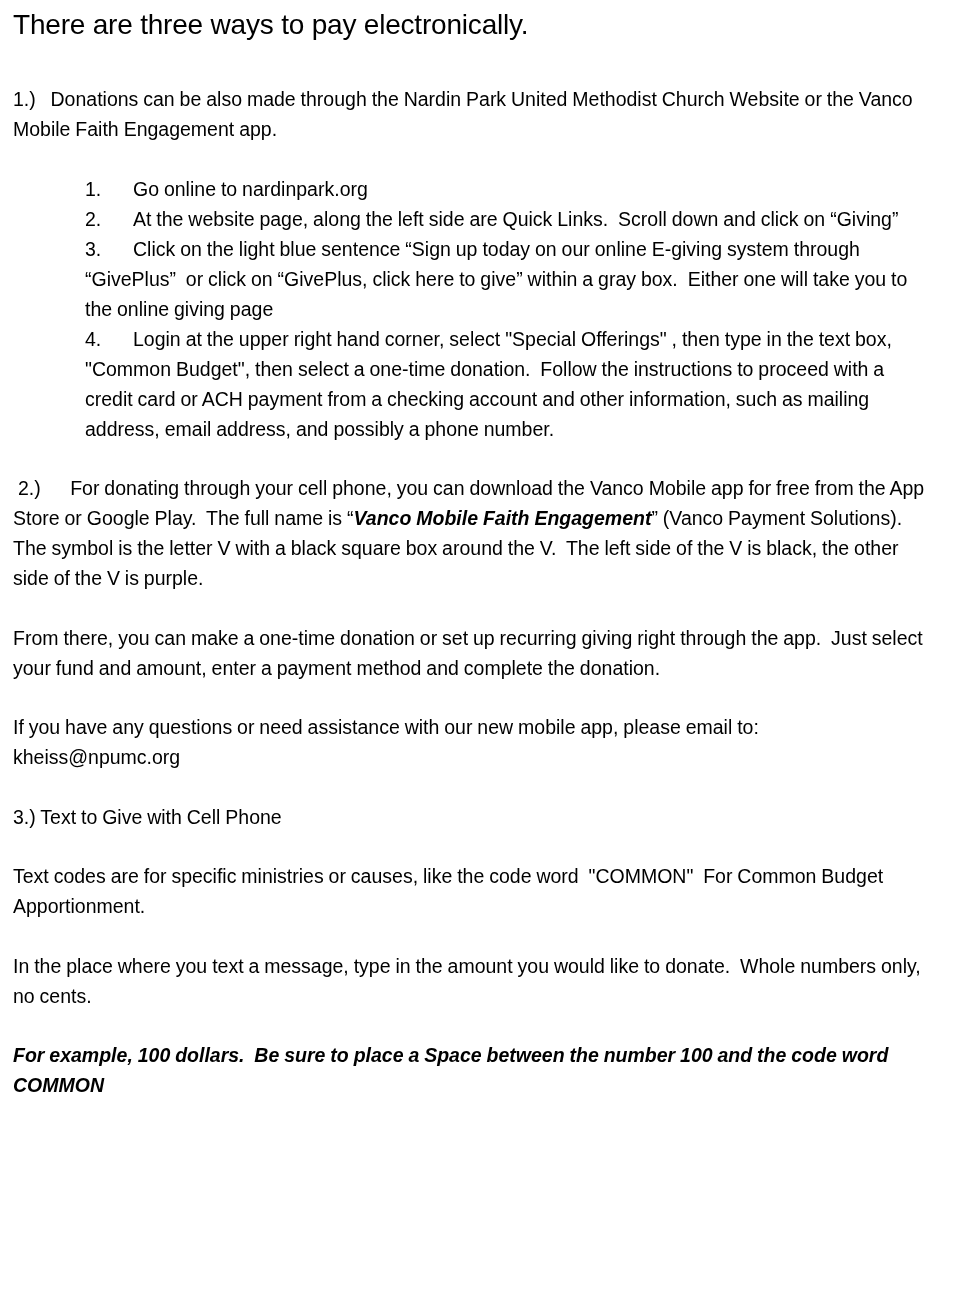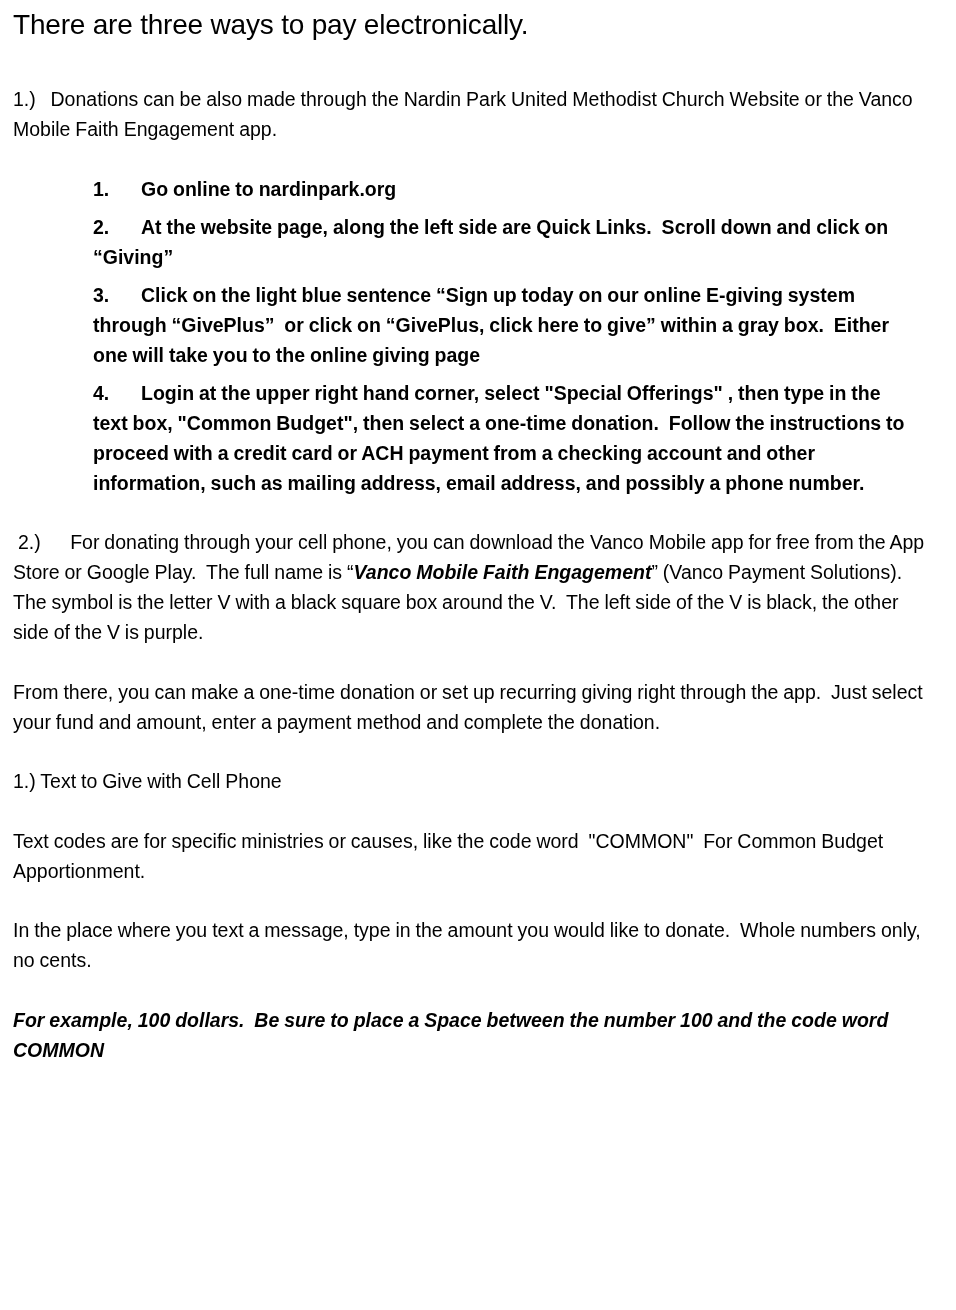--- a/index.html
+++ b/index.html
@@ -32,22 +32,21 @@
     font-size: 19.5px;
     line-height: 30px;
     margin: 0 0 29.5px 0;
     white-space: pre-wrap;
     word-spacing: -0.5px;
   }
   .list {
     margin: 0 0 29.5px 72px;
   }
   .list .list-item {
-    margin: 8px;
-    font-weight: bold;
+    margin: 0;
   }
   .num {
     display: inline-block;
     width: 48px;
   }
   .bold {
     font-weight: 700;
     font-style: italic;
   }
 </style>
@@ -59,18 +58,19 @@
   <div id="doc-body">
       <p class="para"><span class="run">1.)   Donations can be also made through the Nardin Park United Methodist Church Website or the Vanco Mobile Faith Engagement app.</span></p>
       <div class="list">
         <p class="list-item"><span class="num">1.</span><span class="run">Go online to nardinpark.org</span></p>
         <p class="list-item"><span class="num">2.</span><span class="run">At the website page, along the left side are Quick Links.  Scroll down and click on “Giving”</span></p>
         <p class="list-item"><span class="num">3.</span><span class="run">Click on the light blue sentence “Sign up today on our online E-giving system through “GivePlus”  or click on “GivePlus, click here to give” within a gray box.  Either one will take you to the online giving page</span></p>
         <p class="list-item"><span class="num">4.</span><span class="run">Login at the upper right hand corner, select "Special Offerings" , then type in the text box, "Common Budget", then select a one-time donation.  Follow the instructions to proceed with a credit card or ACH payment from a checking account and other information, such as mailing address, email address, and possibly a phone number.</span></p>
       </div>
       <p class="para"><span class="run"> 2.)      For donating through your cell phone, you can download the Vanco Mobile app for free from the App Store or Google Play.  The full name is “</span><span class="run bold">Vanco Mobile Faith Engagement</span><span class="run">” (Vanco Payment Solutions).  The symbol is the letter V with a black square box around the V.  The left side of the V is black, the other side of the V is purple.</span></p>
       <p class="para"><span class="run">From there, you can make a one-time donation or set up recurring giving right through the app.  Just select your fund and amount, enter a payment method and complete the donation.</span></p>
-      <p class="para"><span class="run">1.) Text to Give with Cell Phone</span></p>
+      <p class="para"><span class="run">If you have any questions or need assistance with our new mobile app, please email to: kheiss@npumc.org</span></p>
+      <p class="para"><span class="run">3.) Text to Give with Cell Phone</span></p>
       <p class="para"><span class="run">Text codes are for specific ministries or causes, like the code word  "COMMON"  For Common Budget Apportionment.</span></p>
       <p class="para"><span class="run">In the place where you text a message, type in the amount you would like to donate.  Whole numbers only, no cents.</span></p>
       <p class="para"><span class="run bold">For example, 100 dollars.  Be sure to place a Space between the number 100 and the code word COMMON</span></p>
     </div>
 </main>
 
 </body></html>

